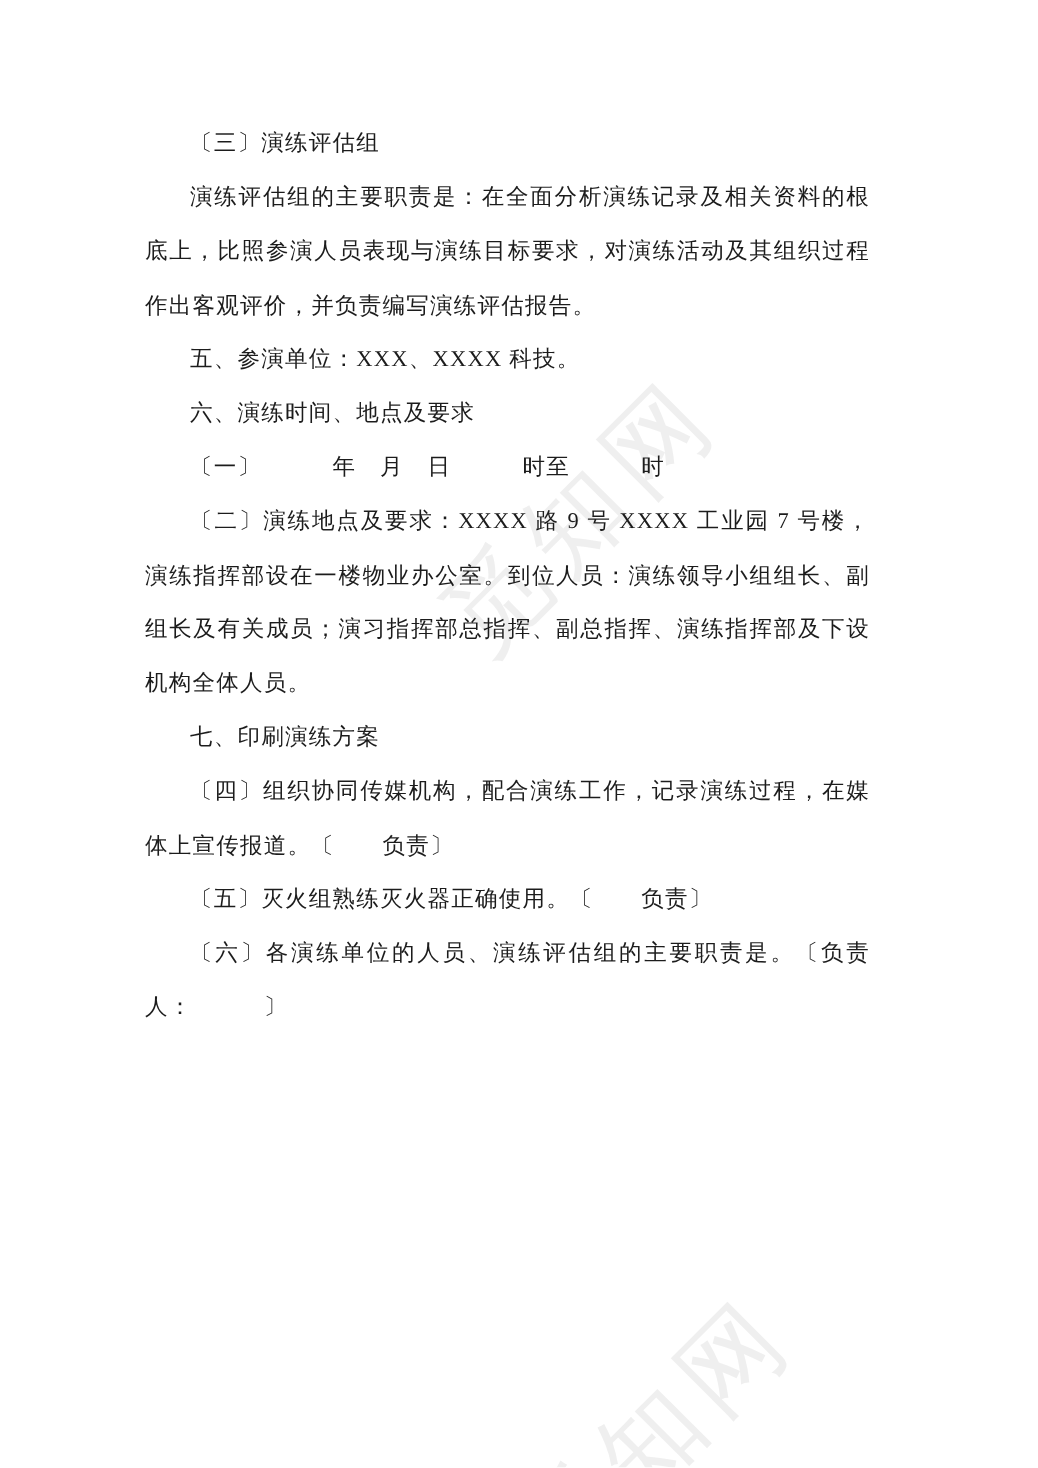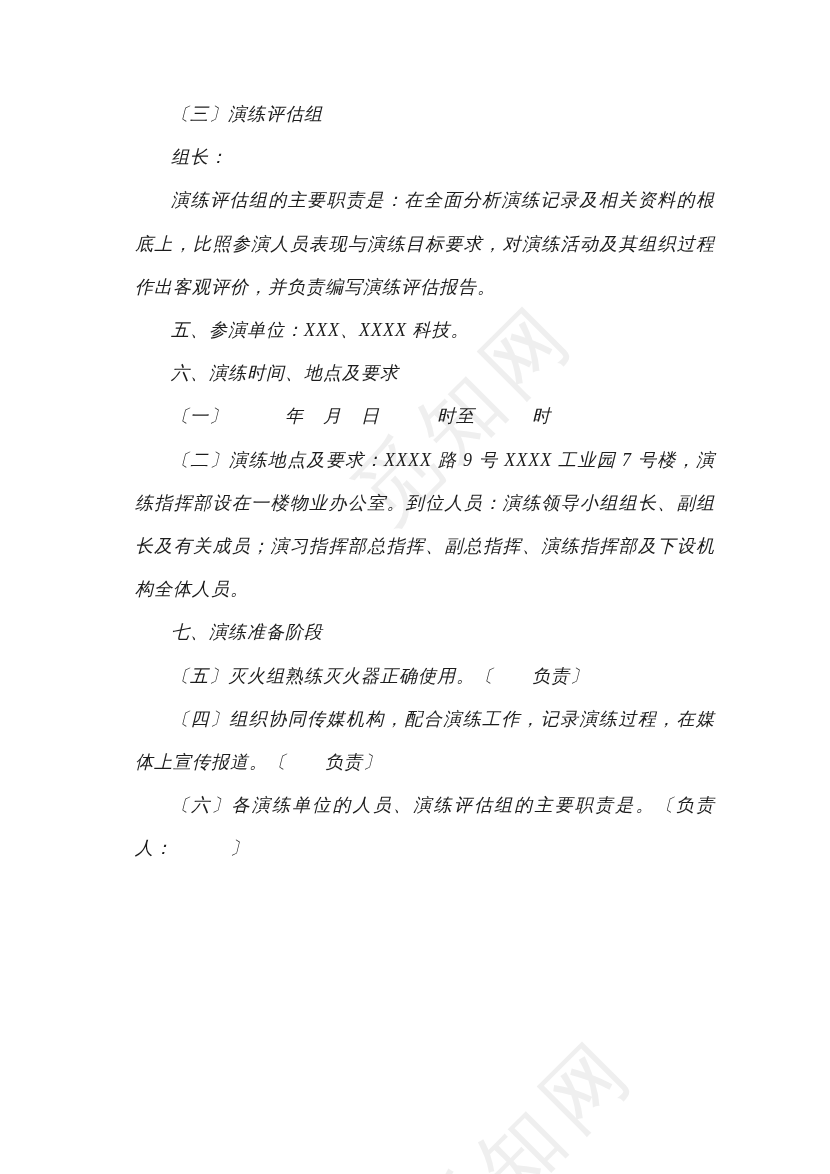--- a/index.html
+++ b/index.html
@@ -11,24 +11,23 @@
     position: relative;
     width: 830px;
     height: 1174px;
     background: #ffffff;
     overflow: hidden;
     font-family: "Liberation Serif", "DejaVu Serif", serif;
     color: #1c1c1c;
   }
   .content {
     position: absolute;
-    left: 135px;
+    left: 116px;
     top: 93px;
     width: 580px;
-    font-style: italic;
   }
   .content p {
     margin: 0;
     font-size: 18px;
     letter-spacing: 1px;
     line-height: 43.2px;
     text-indent: 2em;
     text-align: justify;
     word-break: break-all;
   }
@@ -57,25 +56,24 @@
 <body>
 
 <div class="page">
 
   <div class="watermark watermark-center">觅知网</div>
 
   <div class="watermark watermark-bottom">觅知网</div>
 
   <div class="content">
     <p>〔三〕演练评估组</p>
-    <p>组长：</p>
     <p>演练评估组的主要职责是：在全面分析演练记录及相关资料的根底上，比照参演人员表现与演练目标要求，对演练活动及其组织过程作出客观评价，并负责编写演练评估报告。</p>
     <p>五、参演单位：XXX、XXXX 科技。</p>
     <p>六、演练时间、地点及要求</p>
     <p>〔一〕　　　年　月　日　　　时至　　　时</p>
     <p>〔二〕演练地点及要求：XXXX 路 9 号 XXXX 工业园 7 号楼，演练指挥部设在一楼物业办公室。到位人员：演练领导小组组长、副组长及有关成员；演习指挥部总指挥、副总指挥、演练指挥部及下设机构全体人员。</p>
-    <p>七、演练准备阶段</p>
+    <p>七、印刷演练方案</p>
+    <p>〔四〕组织协同传媒机构，配合演练工作，记录演练过程，在媒体上宣传报道。〔　　负责〕</p>
     <p>〔五〕灭火组熟练灭火器正确使用。〔　　负责〕</p>
-    <p>〔四〕组织协同传媒机构，配合演练工作，记录演练过程，在媒体上宣传报道。〔　　负责〕</p>
     <p>〔六〕各演练单位的人员、演练评估组的主要职责是。〔负责人：　　　〕</p>
   </div>
 
 </div>
 
 </body></html>

